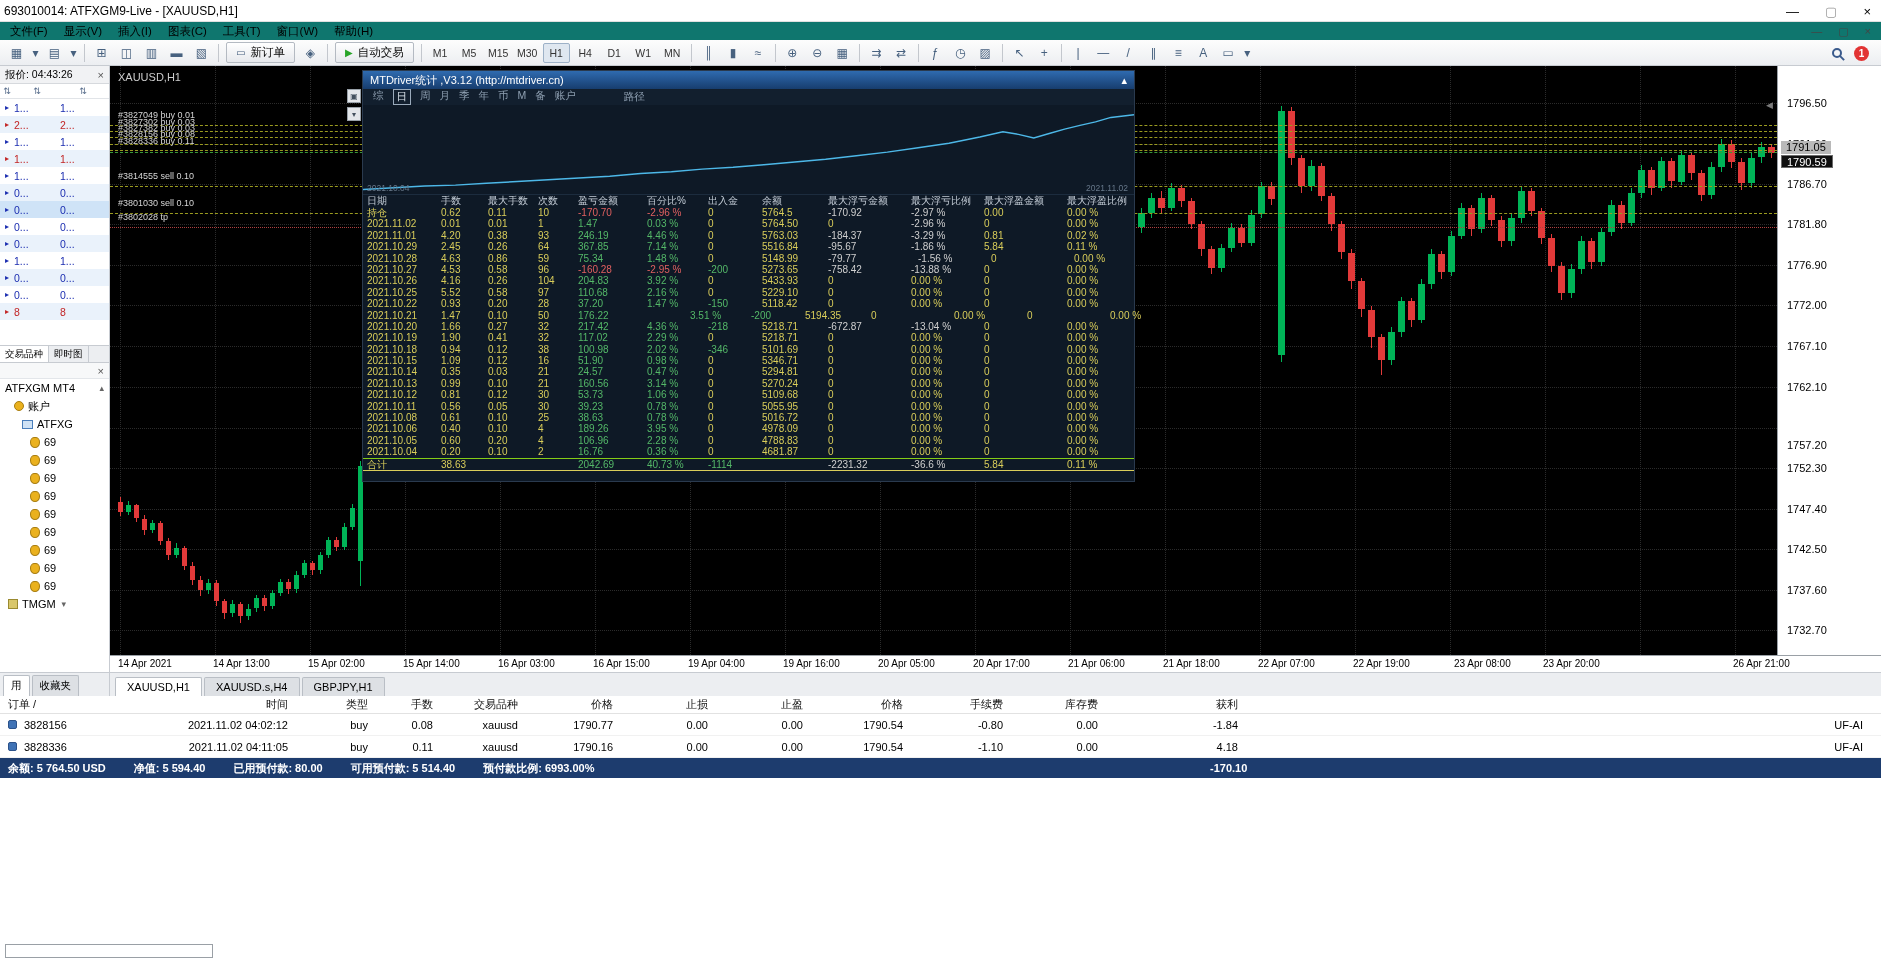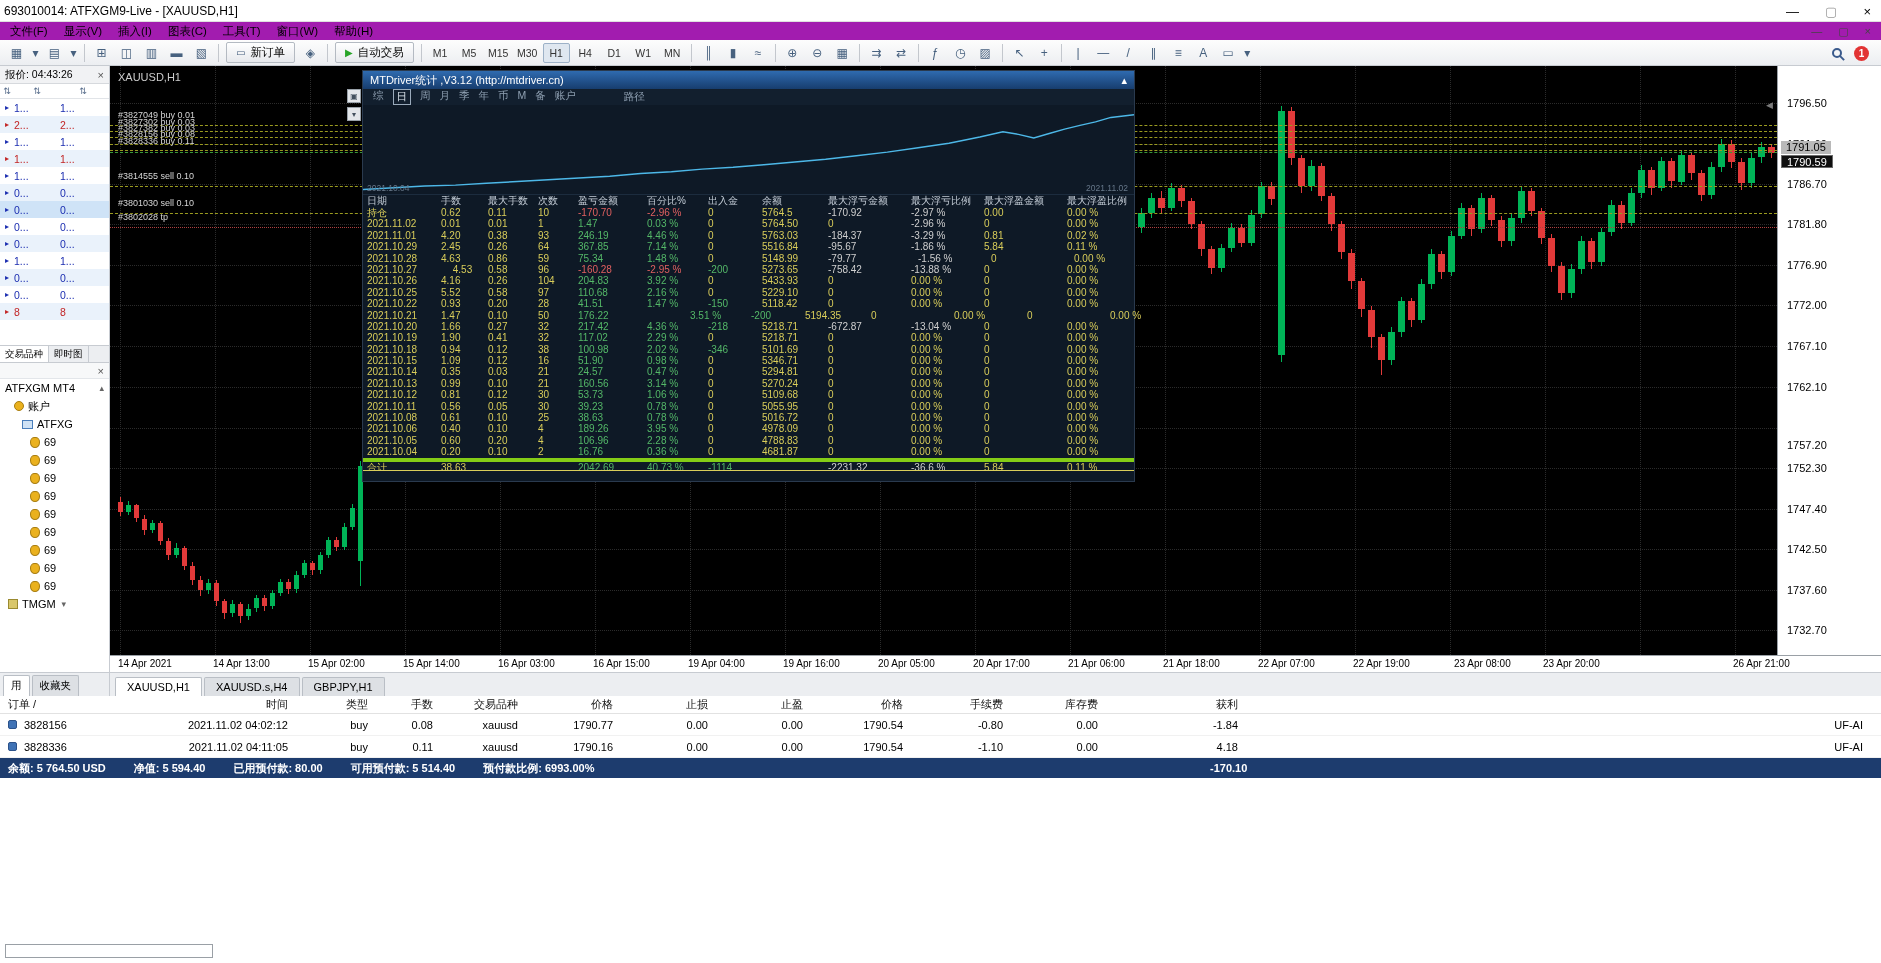--- a/index.html
+++ b/index.html
@@ -4,21 +4,21 @@
 <style>
   *{box-sizing:border-box;margin:0;padding:0}
   html,body{width:1881px;height:963px;overflow:hidden}
   body{font-family:"Liberation Sans","DejaVu Sans",sans-serif;background:#fff;color:#000;}
   .screen{position:relative;width:1881px;height:963px;background:#fff;overflow:hidden}
 
   
   .titlebar{position:absolute;left:0;top:0;width:100%;height:22px;background:#fff;border-bottom:1px solid #e0e0e0;display:flex;align-items:center;padding-left:4px;font-size:12px}
   .win-controls{position:absolute;right:10px;top:0;height:22px;display:flex;gap:26px;align-items:center;font-size:13px}
   .win-controls .dim{color:#999}
-  .menubar{position:absolute;left:0;top:22px;width:100%;height:18px;background:#a21caf;display:flex;align-items:center;padding-left:2px;font-size:11.5px}
+  .menubar{position:absolute;left:0;top:22px;width:100%;height:18px;background:#0f766e;display:flex;align-items:center;padding-left:2px;font-size:11.5px}
   .menu-item{padding:1px 8px;cursor:default}
   .child-controls{position:absolute;right:10px;top:22px;height:18px;display:flex;gap:16px;align-items:center;font-size:11px;color:#444}
   .toolbar{position:absolute;left:0;top:40px;width:100%;height:26px;background:linear-gradient(#fdfdfd,#eceef1);border-bottom:1px solid #c7cbd1;display:flex;align-items:center;padding-left:4px}
   .tb-items{display:flex;align-items:center}
   .tb-icon{width:23px;height:21px;display:inline-flex;align-items:center;justify-content:center;font-size:12px;color:#47617f;margin:0 1px;border:1px solid transparent;border-radius:2px}
   .tb-icon.narrow{width:11px}
   .tb-sep{width:1px;height:18px;background:#c3c7cd;margin:0 4px;display:inline-block}
   .tb-btn{display:inline-flex;align-items:center;gap:5px;border:1px solid #b4bac2;background:linear-gradient(#fff,#e7e9ed);border-radius:2px;height:21px;padding:0 9px;font-size:11.5px;margin:0 3px;white-space:nowrap}
   .tb-btn-ic{color:#47617f;font-size:10px}
   .tb-auto .play{color:#28a428;font-size:10px}
@@ -92,21 +92,21 @@
   .mtd-tab.sel{border:1px solid #9aaabb;padding:0 3px;color:#dbe4ec}
   .mtd-path{margin-left:48px;color:#8fa0b2}
   .mtd-chart{position:relative;height:90px;border-bottom:1px solid #1c2c3e;overflow:hidden}
   .mtd-chart svg{position:absolute;left:0;top:0;width:100%;height:100%}
   .mtd-date{position:absolute;bottom:1px;font-size:8.5px;color:#67788a}
   .mtd-date.l{left:4px}
   .mtd-date.r{right:6px}
   .mtd-thead{display:flex;height:12px;line-height:12px;color:#c3ccd6;white-space:nowrap}
   .mtd-tr{display:flex;height:11.4px;line-height:11.4px;white-space:nowrap}
   .mtd-td{overflow:hidden;padding-left:4px;flex:none}
-  .mtd-tr.total{border-top:4px solid #84cc16;border-bottom:1px solid #d9cd5a;height:13px;line-height:12px}
+  .mtd-tr.total{border-top:1px solid #84cc16;border-bottom:1px solid #d9cd5a;height:13px;line-height:12px}
   .mtd-side{position:absolute;width:14px;height:14px;background:#e3e6ea;border:1px solid #98a0a8;color:#43505e;font-size:8px;display:flex;align-items:center;justify-content:center}
   .mtd-side.s1{left:-16px;top:18px}
   .mtd-side.s2{left:-16px;top:36px}
 
   
   .terminal{position:absolute;left:0;top:696px;width:1881px;height:62px;background:#fff;font-size:11px}
   .term-head{display:flex;height:18px;align-items:center;border-bottom:1px solid #e2e2e2;color:#111}
   .term-row{display:flex;height:22px;align-items:center;border-bottom:1px solid #f1f1f1}
   .tc{padding-right:12px;text-align:right;flex:none;overflow:hidden;white-space:nowrap}
   .tc.first{text-align:left;padding-left:8px;display:flex;align-items:center;gap:7px}
@@ -711,21 +711,21 @@
             <span class="mtd-td" style="width: 61px; color: rgb(84, 184, 104);">1.48 %</span>
             <span class="mtd-td" style="width: 54px; color: rgb(217, 205, 90);">0</span>
             <span class="mtd-td" style="width: 66px; color: rgb(217, 205, 90);">5148.99</span>
             <span class="mtd-td" style="width: 83px; color: rgb(207, 207, 207);">-79.77</span>
             <span class="mtd-td" style="width: 73px; color: rgb(207, 207, 207); margin-left: 7px;">-1.56 %</span>
             <span class="mtd-td" style="width: 83px; color: rgb(217, 205, 90);">0</span>
             <span class="mtd-td" style="width: 73px; color: rgb(217, 205, 90);">0.00 %</span>
           </div>
           <div class="mtd-tr">
             <span class="mtd-td" style="width: 74px; color: rgb(217, 205, 90);">2021.10.27</span>
-            <span class="mtd-td" style="width: 47px; color: rgb(217, 205, 90); text-align: center;">4.53</span>
+            <span class="mtd-td" style="width: 47px; color: rgb(217, 205, 90);">4.53</span>
             <span class="mtd-td" style="width: 50px; color: rgb(217, 205, 90);">0.58</span>
             <span class="mtd-td" style="width: 40px; color: rgb(217, 205, 90);">96</span>
             <span class="mtd-td" style="width: 69px; color: rgb(224, 96, 96);">-160.28</span>
             <span class="mtd-td" style="width: 61px; color: rgb(224, 96, 96);">-2.95 %</span>
             <span class="mtd-td" style="width: 54px; color: rgb(84, 184, 104);">-200</span>
             <span class="mtd-td" style="width: 66px; color: rgb(217, 205, 90);">5273.65</span>
             <span class="mtd-td" style="width: 83px; color: rgb(207, 207, 207);">-758.42</span>
             <span class="mtd-td" style="width: 73px; color: rgb(207, 207, 207);">-13.88 %</span>
             <span class="mtd-td" style="width: 83px; color: rgb(217, 205, 90);">0</span>
             <span class="mtd-td" style="width: 73px; color: rgb(217, 205, 90);">0.00 %</span>
@@ -756,21 +756,21 @@
             <span class="mtd-td" style="width: 83px; color: rgb(217, 205, 90);">0</span>
             <span class="mtd-td" style="width: 73px; color: rgb(217, 205, 90);">0.00 %</span>
             <span class="mtd-td" style="width: 83px; color: rgb(217, 205, 90);">0</span>
             <span class="mtd-td" style="width: 73px; color: rgb(217, 205, 90);">0.00 %</span>
           </div>
           <div class="mtd-tr">
             <span class="mtd-td" style="width: 74px; color: rgb(217, 205, 90);">2021.10.22</span>
             <span class="mtd-td" style="width: 47px; color: rgb(217, 205, 90);">0.93</span>
             <span class="mtd-td" style="width: 50px; color: rgb(217, 205, 90);">0.20</span>
             <span class="mtd-td" style="width: 40px; color: rgb(217, 205, 90);">28</span>
-            <span class="mtd-td" style="width: 69px; color: rgb(84, 184, 104);">41.51</span>
+            <span class="mtd-td" style="width: 69px; color: rgb(84, 184, 104);">37.20</span>
             <span class="mtd-td" style="width: 61px; color: rgb(84, 184, 104);">1.47 %</span>
             <span class="mtd-td" style="width: 54px; color: rgb(84, 184, 104);">-150</span>
             <span class="mtd-td" style="width: 66px; color: rgb(217, 205, 90);">5118.42</span>
             <span class="mtd-td" style="width: 83px; color: rgb(217, 205, 90);">0</span>
             <span class="mtd-td" style="width: 73px; color: rgb(217, 205, 90);">0.00 %</span>
             <span class="mtd-td" style="width: 83px; color: rgb(217, 205, 90);">0</span>
             <span class="mtd-td" style="width: 73px; color: rgb(217, 205, 90);">0.00 %</span>
           </div>
           <div class="mtd-tr">
             <span class="mtd-td" style="width: 74px; color: rgb(217, 205, 90);">2021.10.21</span>

